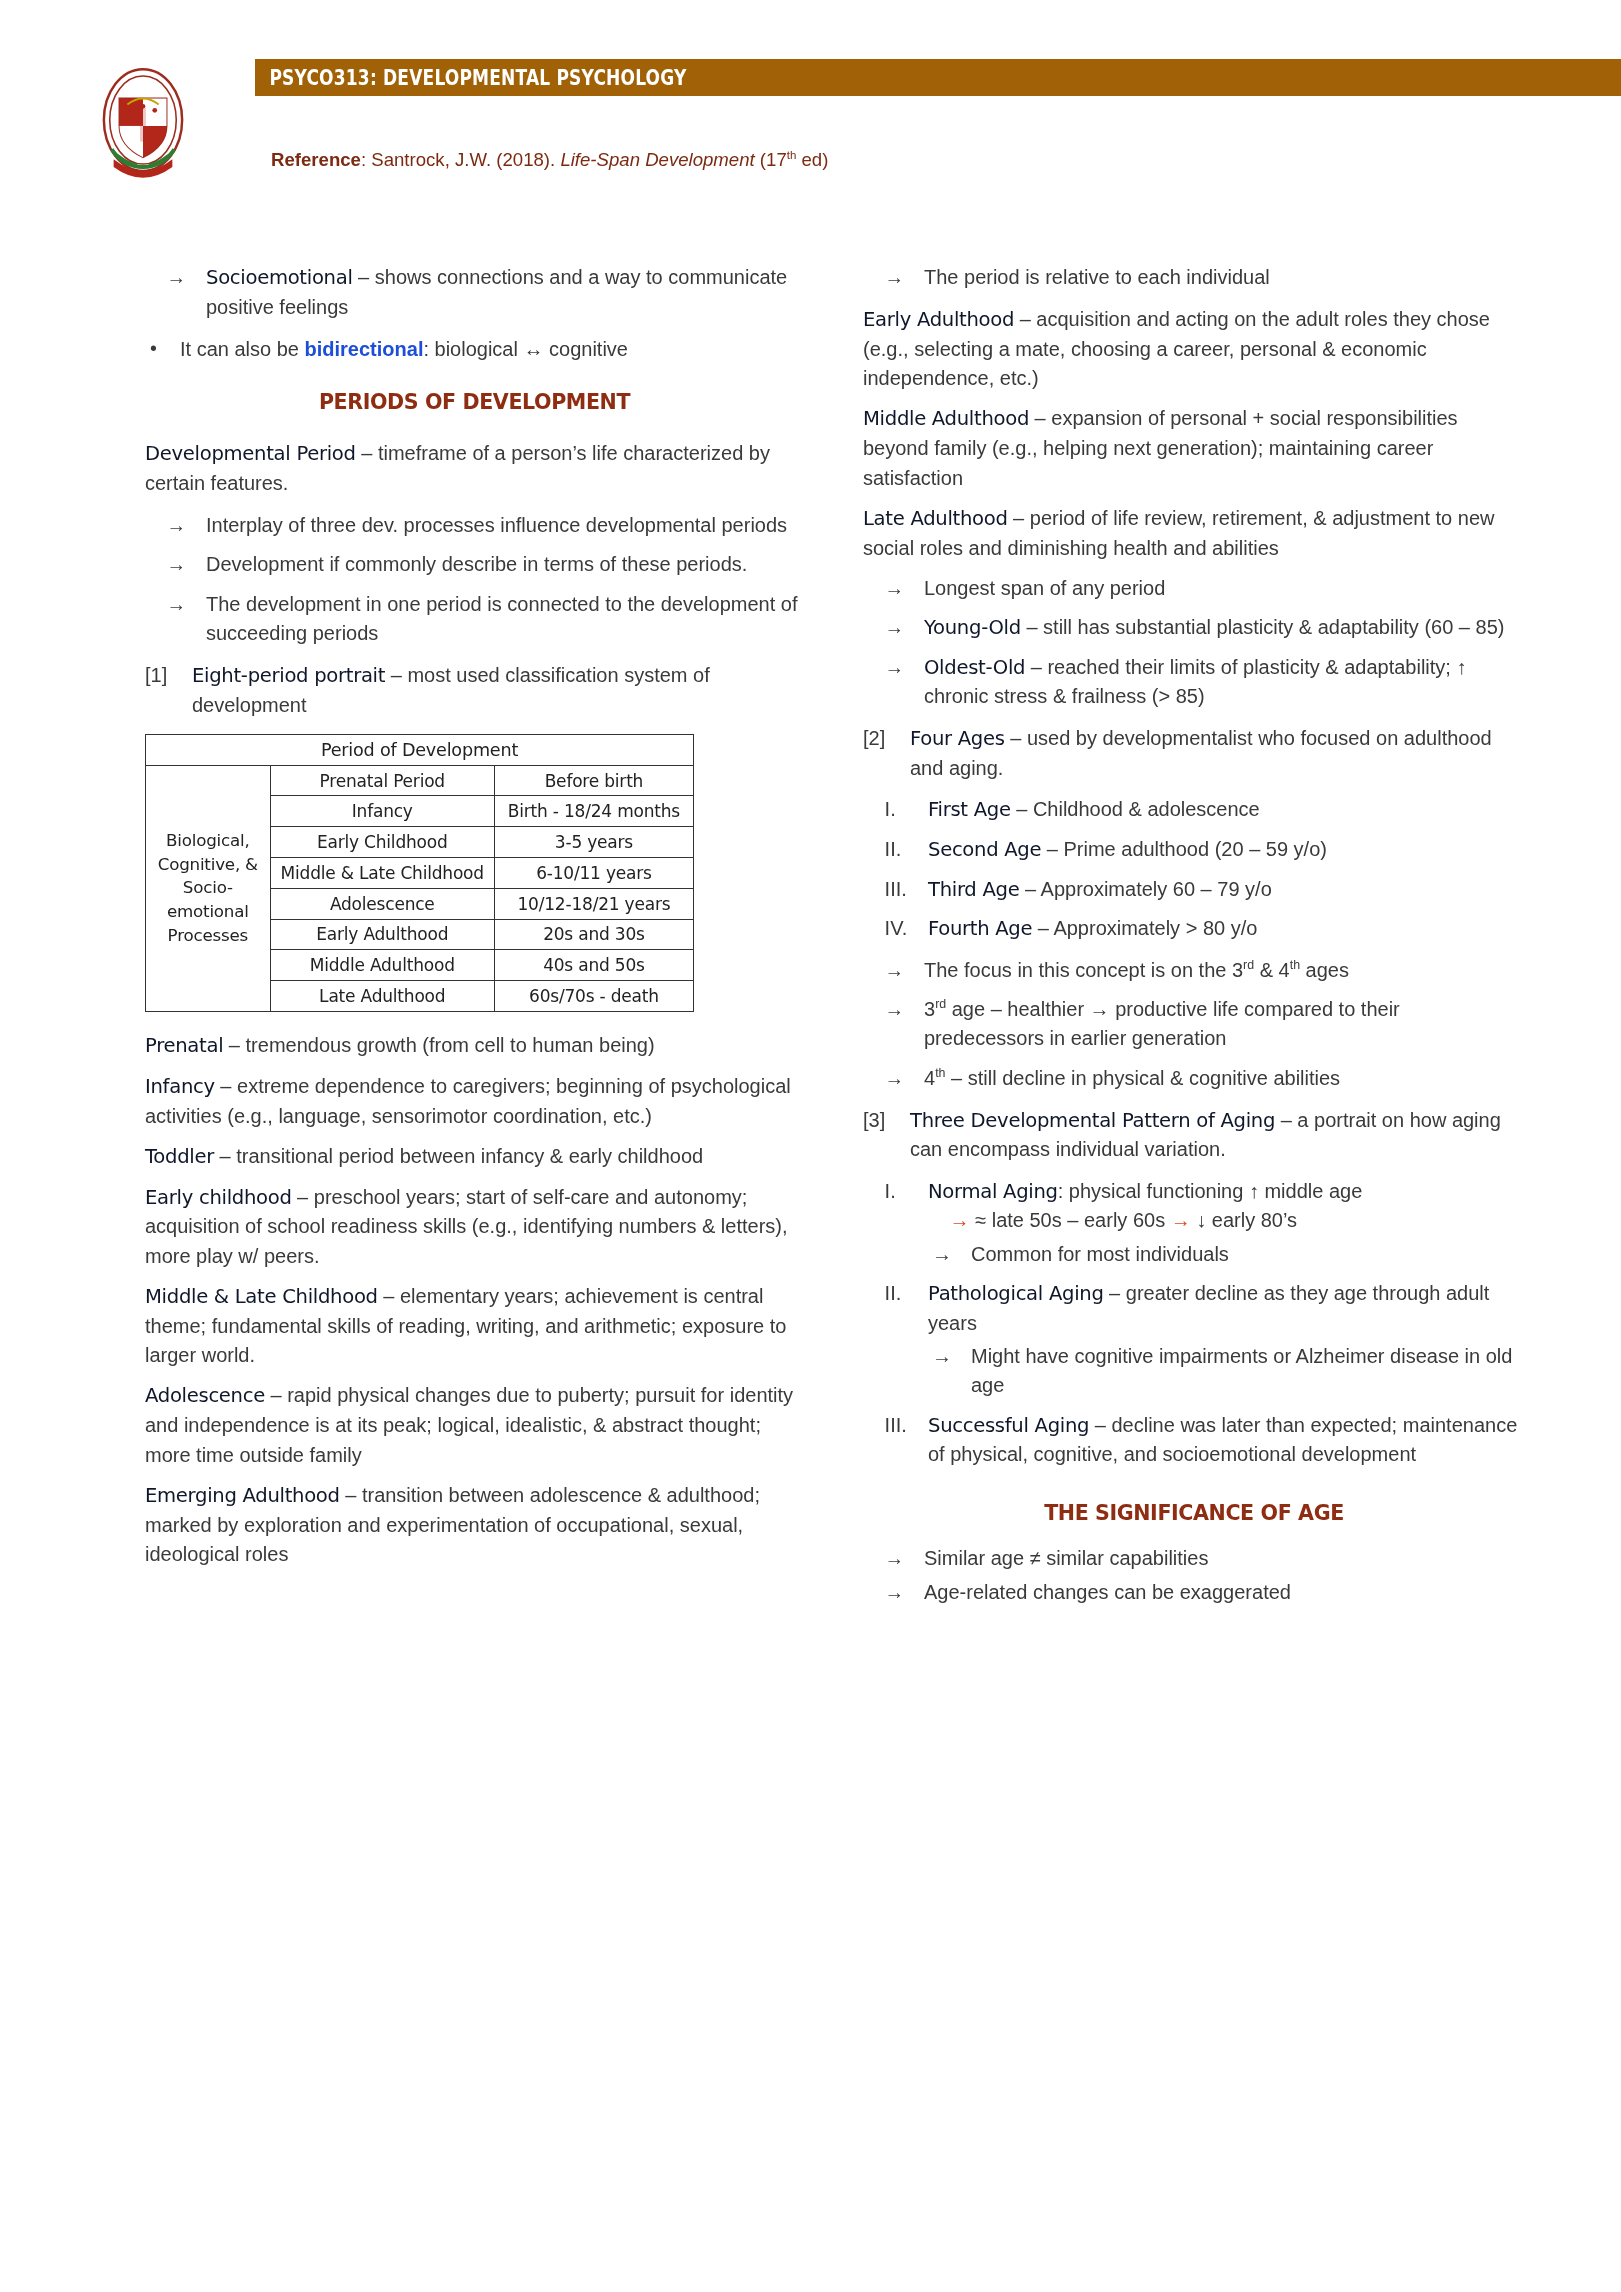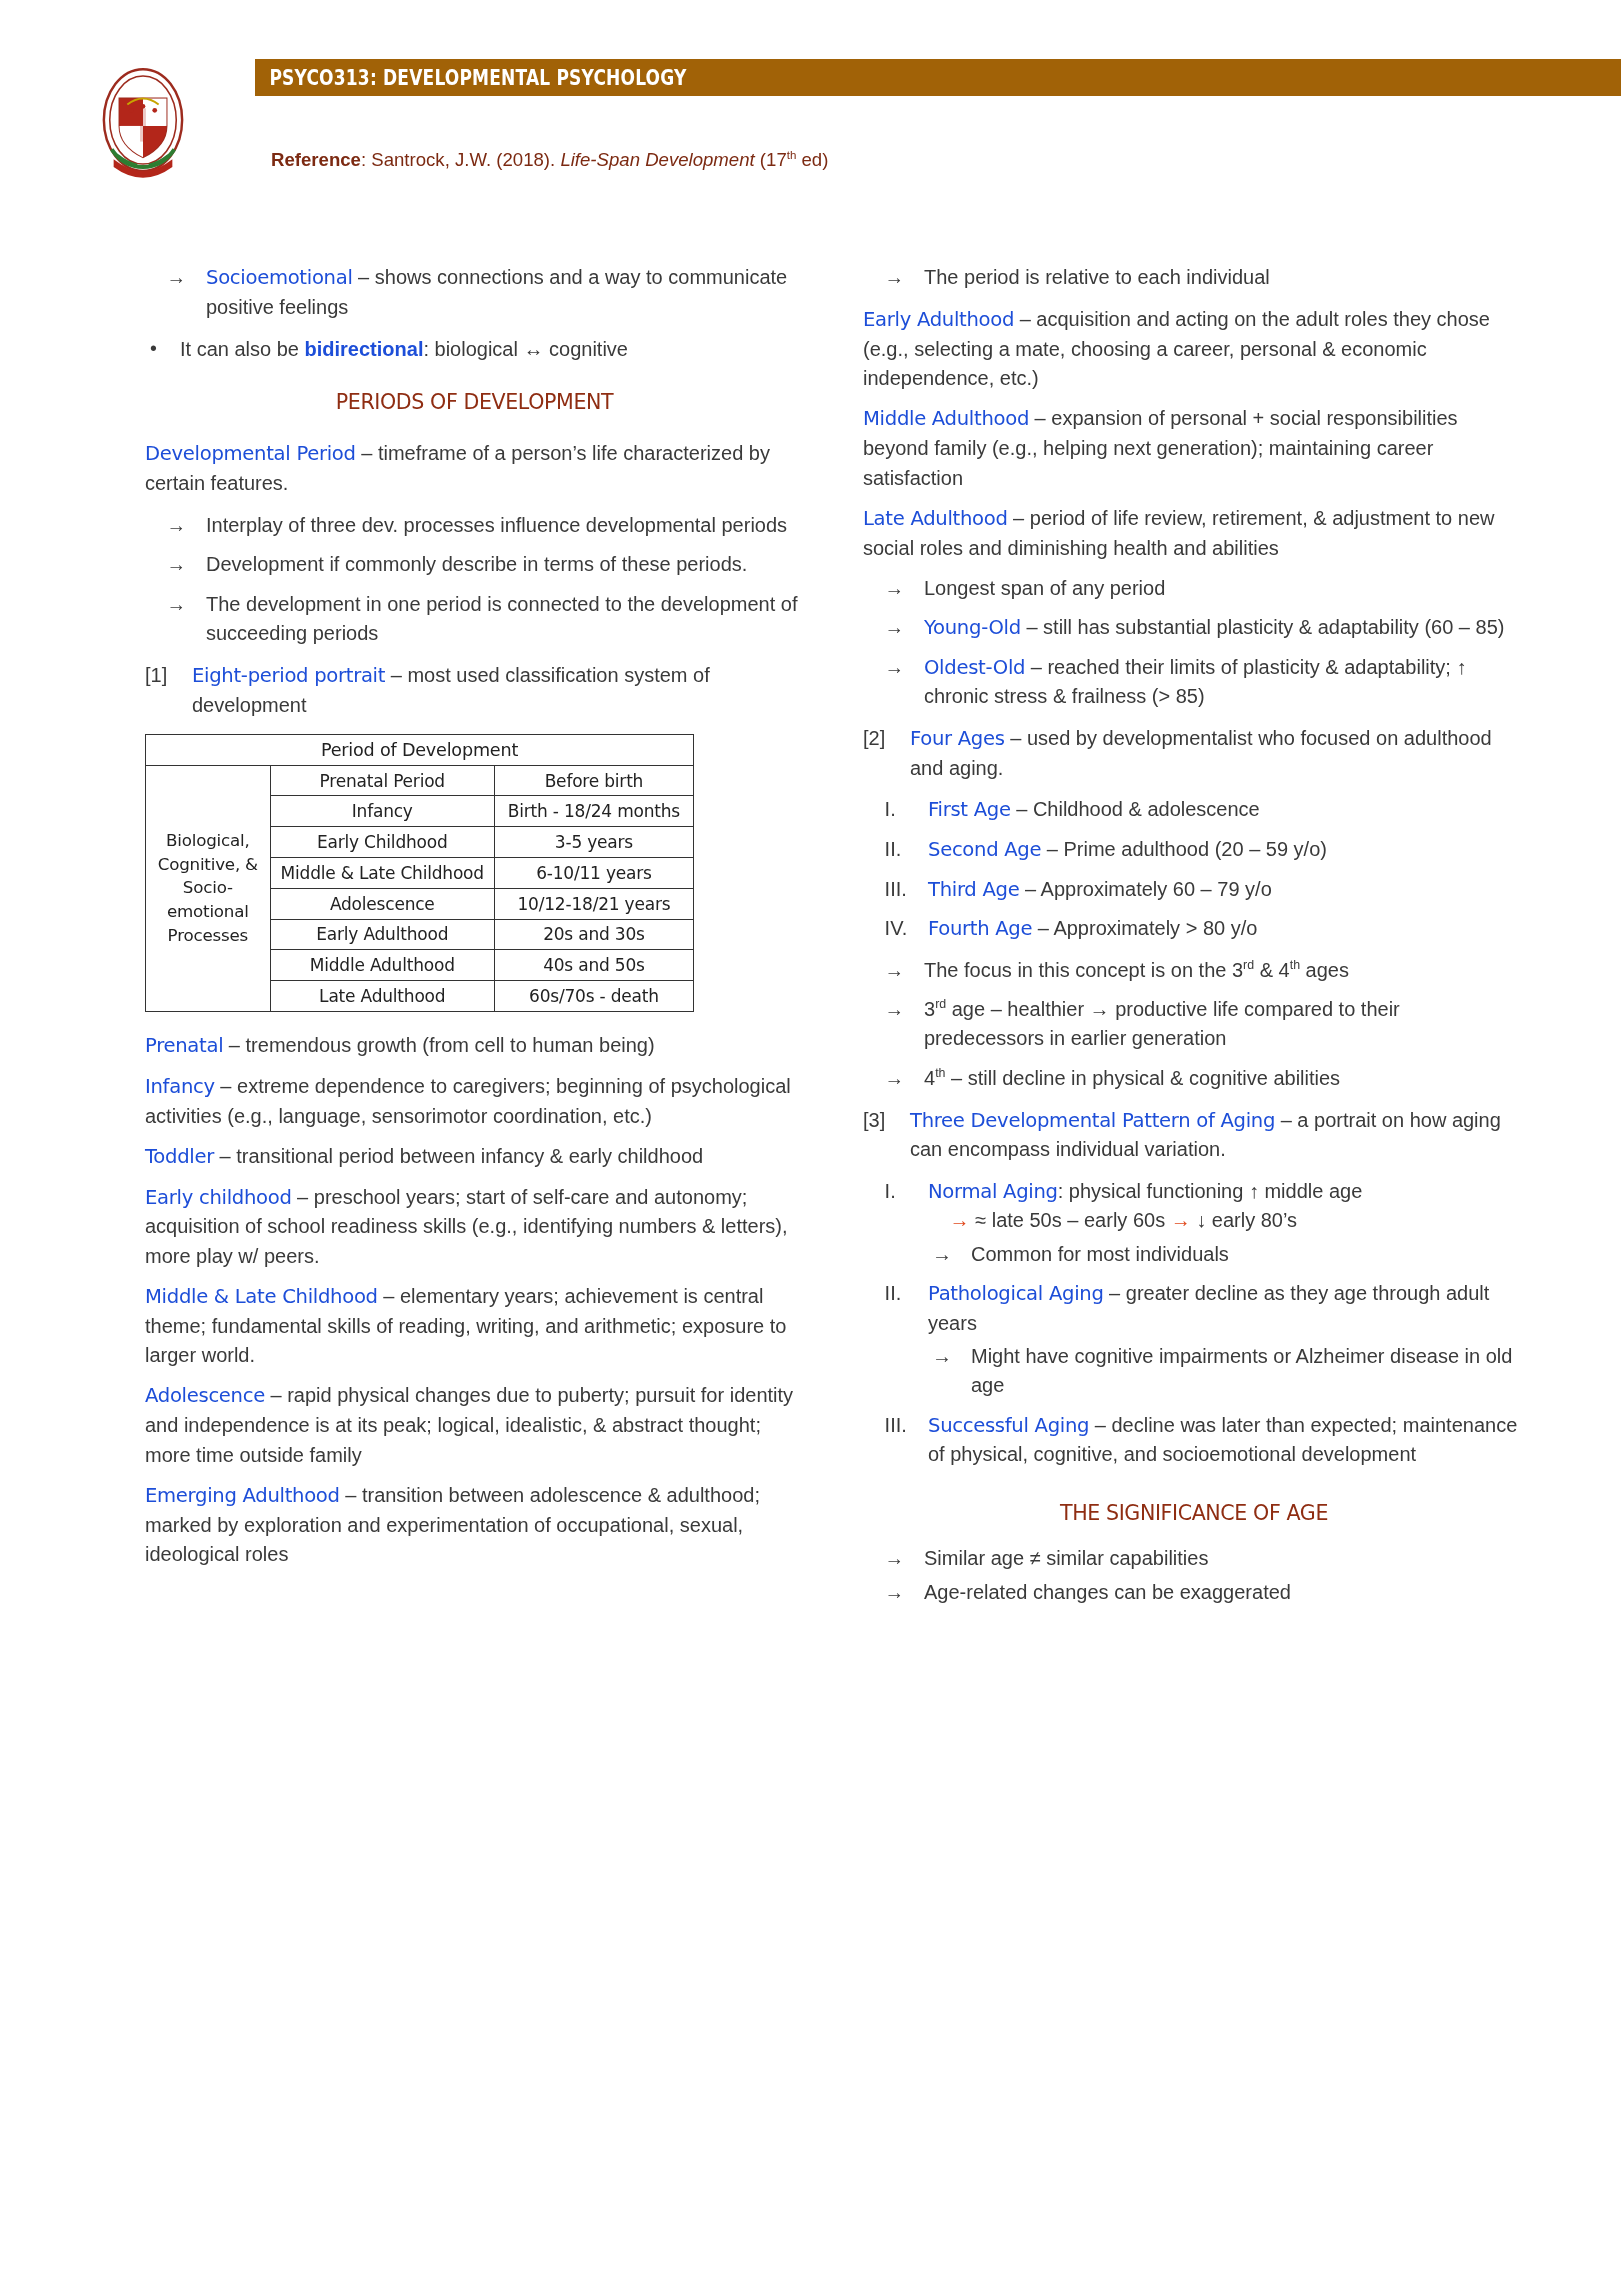--- a/index.html
+++ b/index.html
@@ -101,21 +101,21 @@
 
   
   .para {
     font-size: 20px;
     line-height: 1.47;
     margin: 0 0 12.7px 0;
     color: #3a3a3a;
   }
   .para.tight { margin-bottom: 10.8px; }
   .term {
-    color: #1d4ed8;
+    color: #0f172a;
     font-family: "DejaVu Sans", sans-serif;
     font-size: 19.6px;
     letter-spacing: -0.3px;
   }
   .bold { font-weight: bold; color:#1d4ed8; }
 
   
   .alist { margin: 0 0 12.7px 0; padding: 0; list-style: none; }
   .alist li {
     position: relative;
@@ -190,21 +190,21 @@
     font-size: 20px;
     line-height: 1.47;
     padding-left: 21.6px;
   }
   .ored { color: #e0491d; }
 
   
   .section-head {
     text-align: center;
     color: #8f2d12;
-    font-weight: normal;
+    font-weight: bold;
     font-size: 20.6px;
     font-family: "DejaVu Sans", sans-serif;
     letter-spacing: -0.4px;
     margin: 25.5px 0 25.5px 0;
   }
   .section-head.sig { margin: 31px 0 19.6px 0; }
 
   
   .pod-table {
     border-collapse: collapse;

